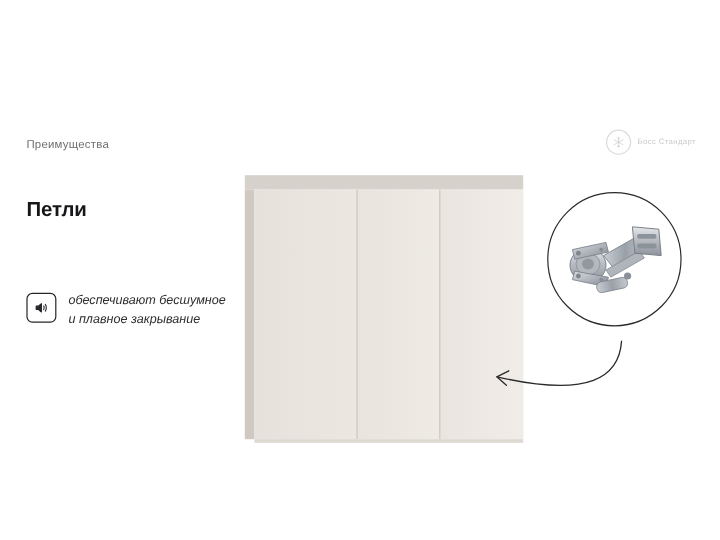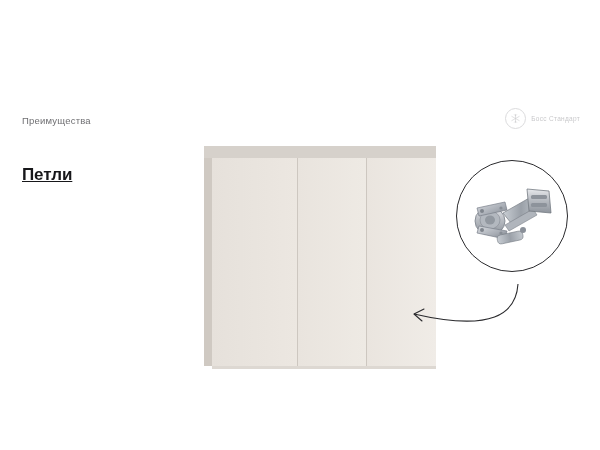--- a/index.html
+++ b/index.html
@@ -62,21 +62,20 @@
   
   .headline {
     position: absolute;
     left: 22px;
     top: 164px;
     font-size: 17px;
     font-weight: bold;
     color: #17171a;
     line-height: 1.28;
     letter-spacing: -0.1px;
-    text-decoration: underline;
   }
   .headline .l2 { display: block; }
 
   
   .feature {
     position: absolute;
     left: 22px;
     top: 243px;
     display: flex;
     align-items: flex-start;
@@ -191,20 +190,30 @@
         <path d="M12 6 l-2.2 -2.2 M12 6 l2.2 -2.2 M12 18 l-2.2 2.2 M12 18 l2.2 2.2"></path>
       </svg>
     </span>
     <span class="brand-text">Босс Стандарт</span>
   </div>
 
   <div class="headline">
     <span class="l1">Петли</span>
   </div>
 
+  <div class="feature">
+    <span class="feature-icon">
+      <svg width="13" height="13" viewBox="0 0 24 24" fill="none" stroke="#262629" stroke-width="1.7" stroke-linecap="round" stroke-linejoin="round">
+        <path d="M4 9.5h3.2L12 5.6v12.8l-4.8-3.9H4z" fill="#262629"></path>
+        <path d="M15.5 9.2c.9.9.9 4.7 0 5.6"></path>
+        <path d="M18 6.8c2 2 2 8.4 0 10.4"></path>
+      </svg>
+    </span>
+    <span class="feature-text">обеспечивают бесшумное и плавное закрывание</span>
+  </div>
 
   <div class="cabinet">
     <div class="cab-top"></div>
     <div class="cab-side"></div>
     <div class="cab-body">
       <div class="cab-door d1"></div>
       <div class="cab-door d2"></div>
       <div class="cab-door d3"></div>
     </div>
     <div class="cab-shadow"></div>

